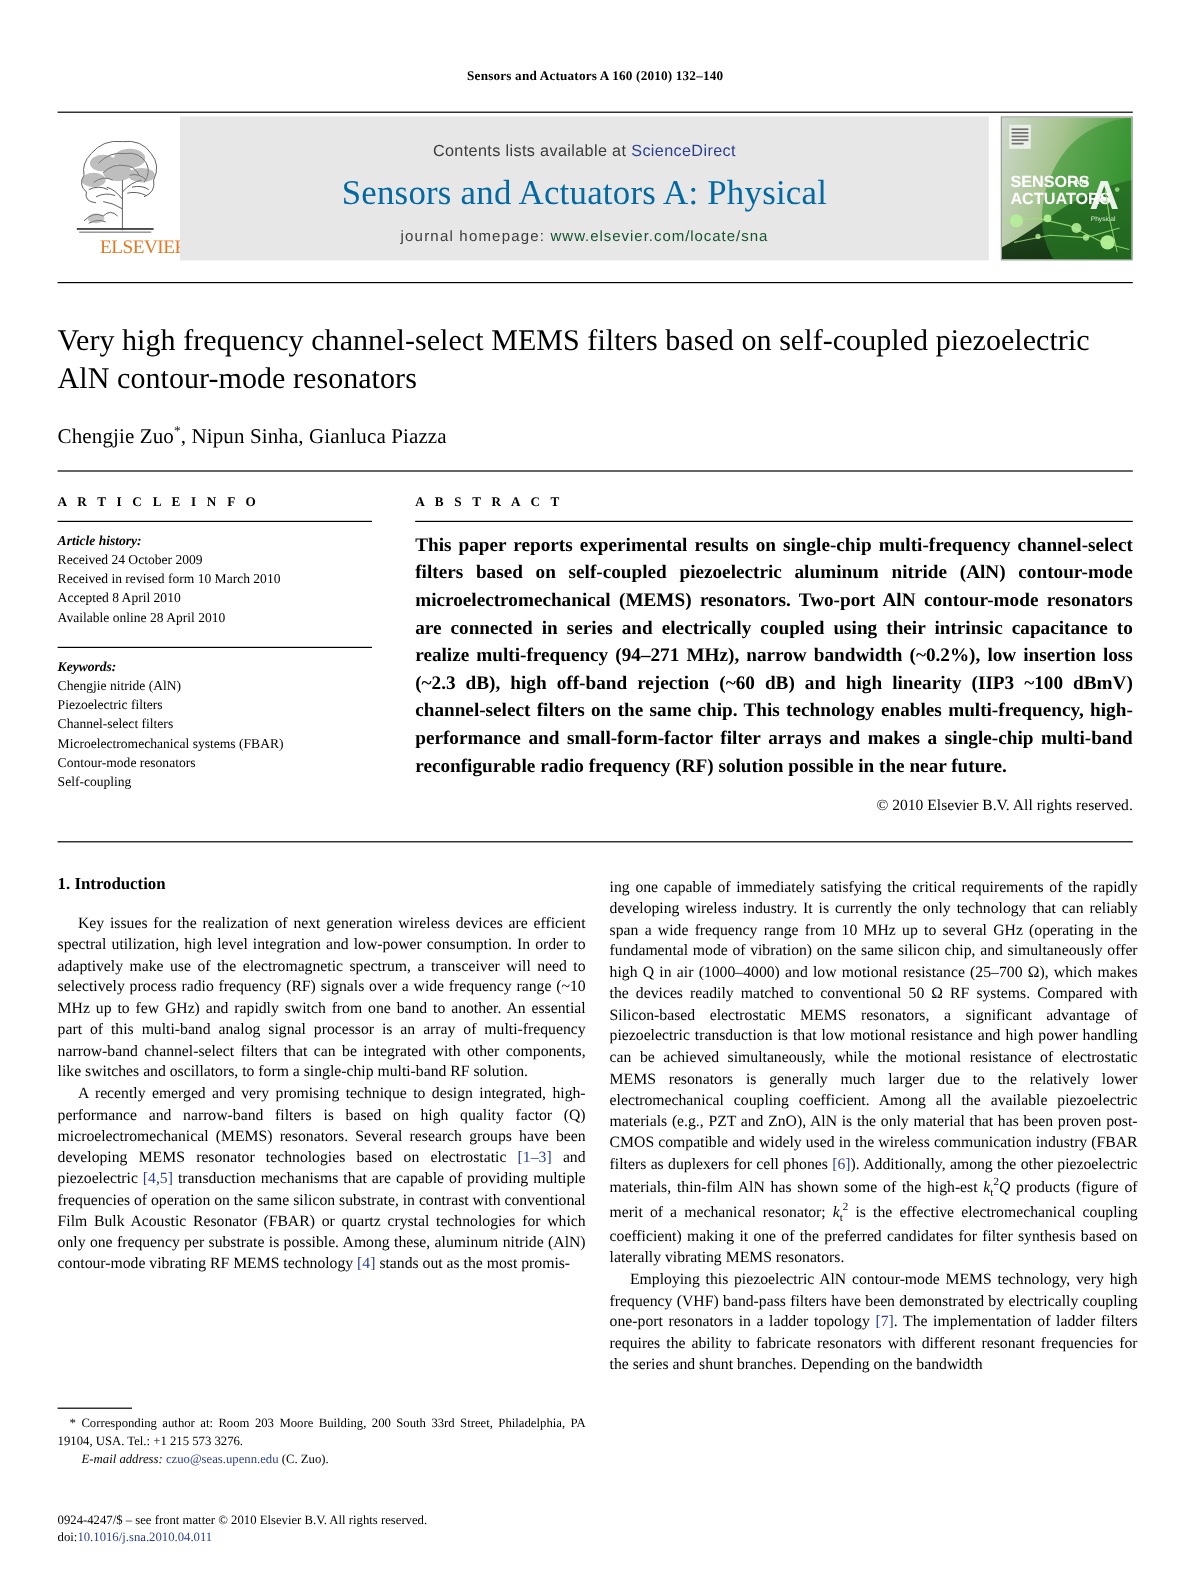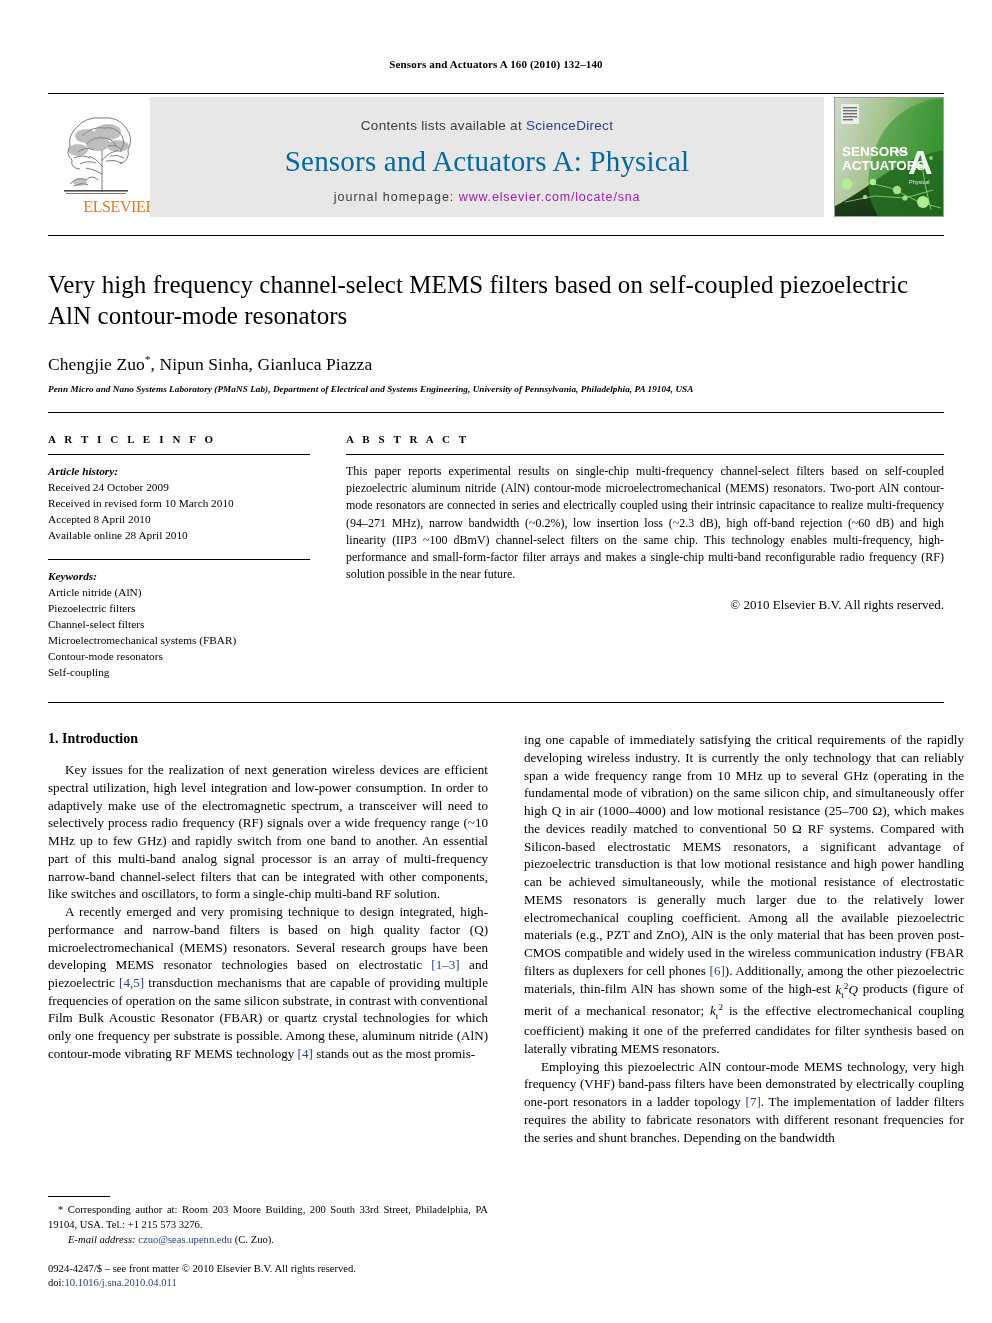--- a/index.html
+++ b/index.html
@@ -89,21 +89,21 @@
     font-size: 29px;
     color: #0369a1;
     letter-spacing: 0.2px;
   }
   .homepage-line {
     font-family: "Liberation Sans", sans-serif;
     font-size: 12.5px;
     color: #3b3b3b;
     letter-spacing: 1.0px;
   }
-  .homepage-line .url { color: #a21caf; letter-spacing: 0.8px; }
+  .homepage-line .url { color: #14532d; letter-spacing: 0.8px; }
 
   .cover {
     flex: 0 0 108px;
     width: 108px;
     position: relative;
     border: 1px solid #9aa39a;
     background: #dfe5de;
     overflow: hidden;
   }
 
@@ -160,41 +160,41 @@
   }
   .info-body {
     font-family: "Liberation Serif", serif;
     font-size: 11.3px;
     line-height: 1.42;
   }
   .info-body .lbl { font-style: italic; font-weight: bold; }
 
   .abs-text {
     font-family: "Liberation Serif", serif;
-    font-size: 12px;
+    font-size: 16px;
     line-height: 1.44;
     text-align: justify;
+    font-weight: bold;
   }
   .copyright {
     font-family: "Liberation Serif", serif;
     font-size: 13px;
     text-align: right;
     margin-top: 13px;
   }
   .rule-after-abs {
     border-top: 1.1px solid #000;
     margin-top: 22px;
   }
 
   
   .body-cols {
     display: flex;
     margin-top: 28px;
     height: 560px;
-    gap: 16px;
   }
   .bcol { width: 440px; flex: 0 0 440px; position: relative; }
   .bcol.left { margin-right: 20px; }
   .sec-title {
     font-family: "Liberation Serif", serif;
     font-weight: bold;
     font-size: 14px;
     margin-bottom: 14px;
   }
   .ptext {
@@ -224,21 +224,21 @@
     font-size: 10.6px;
     line-height: 1.4;
     text-align: justify;
   }
   .fn .email-lbl { font-style: italic; margin-top: 34px; }
   .fn a, .fn .lnk { color: #2b3f8c; text-decoration: none; }
   .issn {
     font-family: "Liberation Serif", serif;
     font-size: 10.6px;
     line-height: 1.4;
-    margin-top: 14px;
+    margin-top: 36px;
   }
   .issn .doi { color: #2b3f8c; }
 </style>
 </head>
 <body>
 
 <div class="page">
 
   <div class="running-head">Sensors and Actuators A 160 (2010) 132–140</div>
   <div class="rule-top"></div>
@@ -331,39 +331,38 @@
       </svg>
     </div>
   </div>
 
   <div class="rule-after-banner"></div>
 
   <div class="art-title">Very high frequency channel-select MEMS filters based on self-coupled piezoelectric AlN contour-mode resonators</div>
   <div class="authors">
     <span>Chengjie Zuo</span><sup>*</sup><span>, Nipun Sinha, Gianluca Piazza</span>
   </div>
-  <div class="affil">Penn Micro and Nano Systems Laboratory (PMaNS Lab), Department of Electrical and Systems Engineering, University of Pennsylvania, Philadelphia, PA 19104, USA</div>
   <div class="rule-after-affil"></div>
 
   <div class="info-abstract">
 
     <div class="col-info">
       <div class="sec-head">A R T I C L E    I N F O</div>
       <div class="hr-thin"></div>
       <div class="info-body">
         <div class="lbl">Article history:</div>
         <div>Received 24 October 2009</div>
         <div>Received in revised form 10 March 2010</div>
         <div>Accepted 8 April 2010</div>
         <div>Available online 28 April 2010</div>
       </div>
       <div class="hr-thin" style="margin-top:16px"></div>
       <div class="info-body">
         <div class="lbl">Keywords:</div>
-        <div>Article nitride (AlN)</div>
+        <div>Chengjie nitride (AlN)</div>
         <div>Piezoelectric filters</div>
         <div>Channel-select filters</div>
         <div>Microelectromechanical systems (FBAR)</div>
         <div>Contour-mode resonators</div>
         <div>Self-coupling</div>
       </div>
     </div>
 
     <div class="col-abs">
       <div class="sec-head">A B S T R A C T</div>

